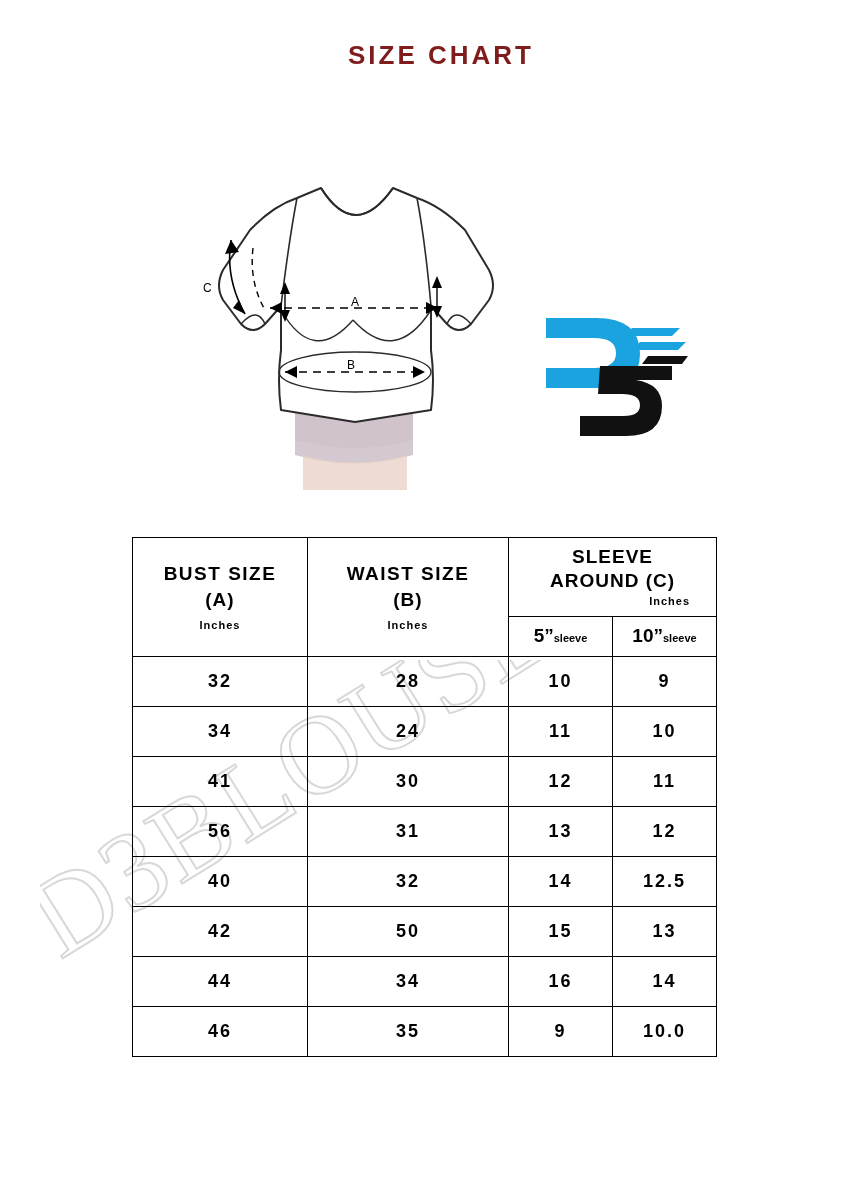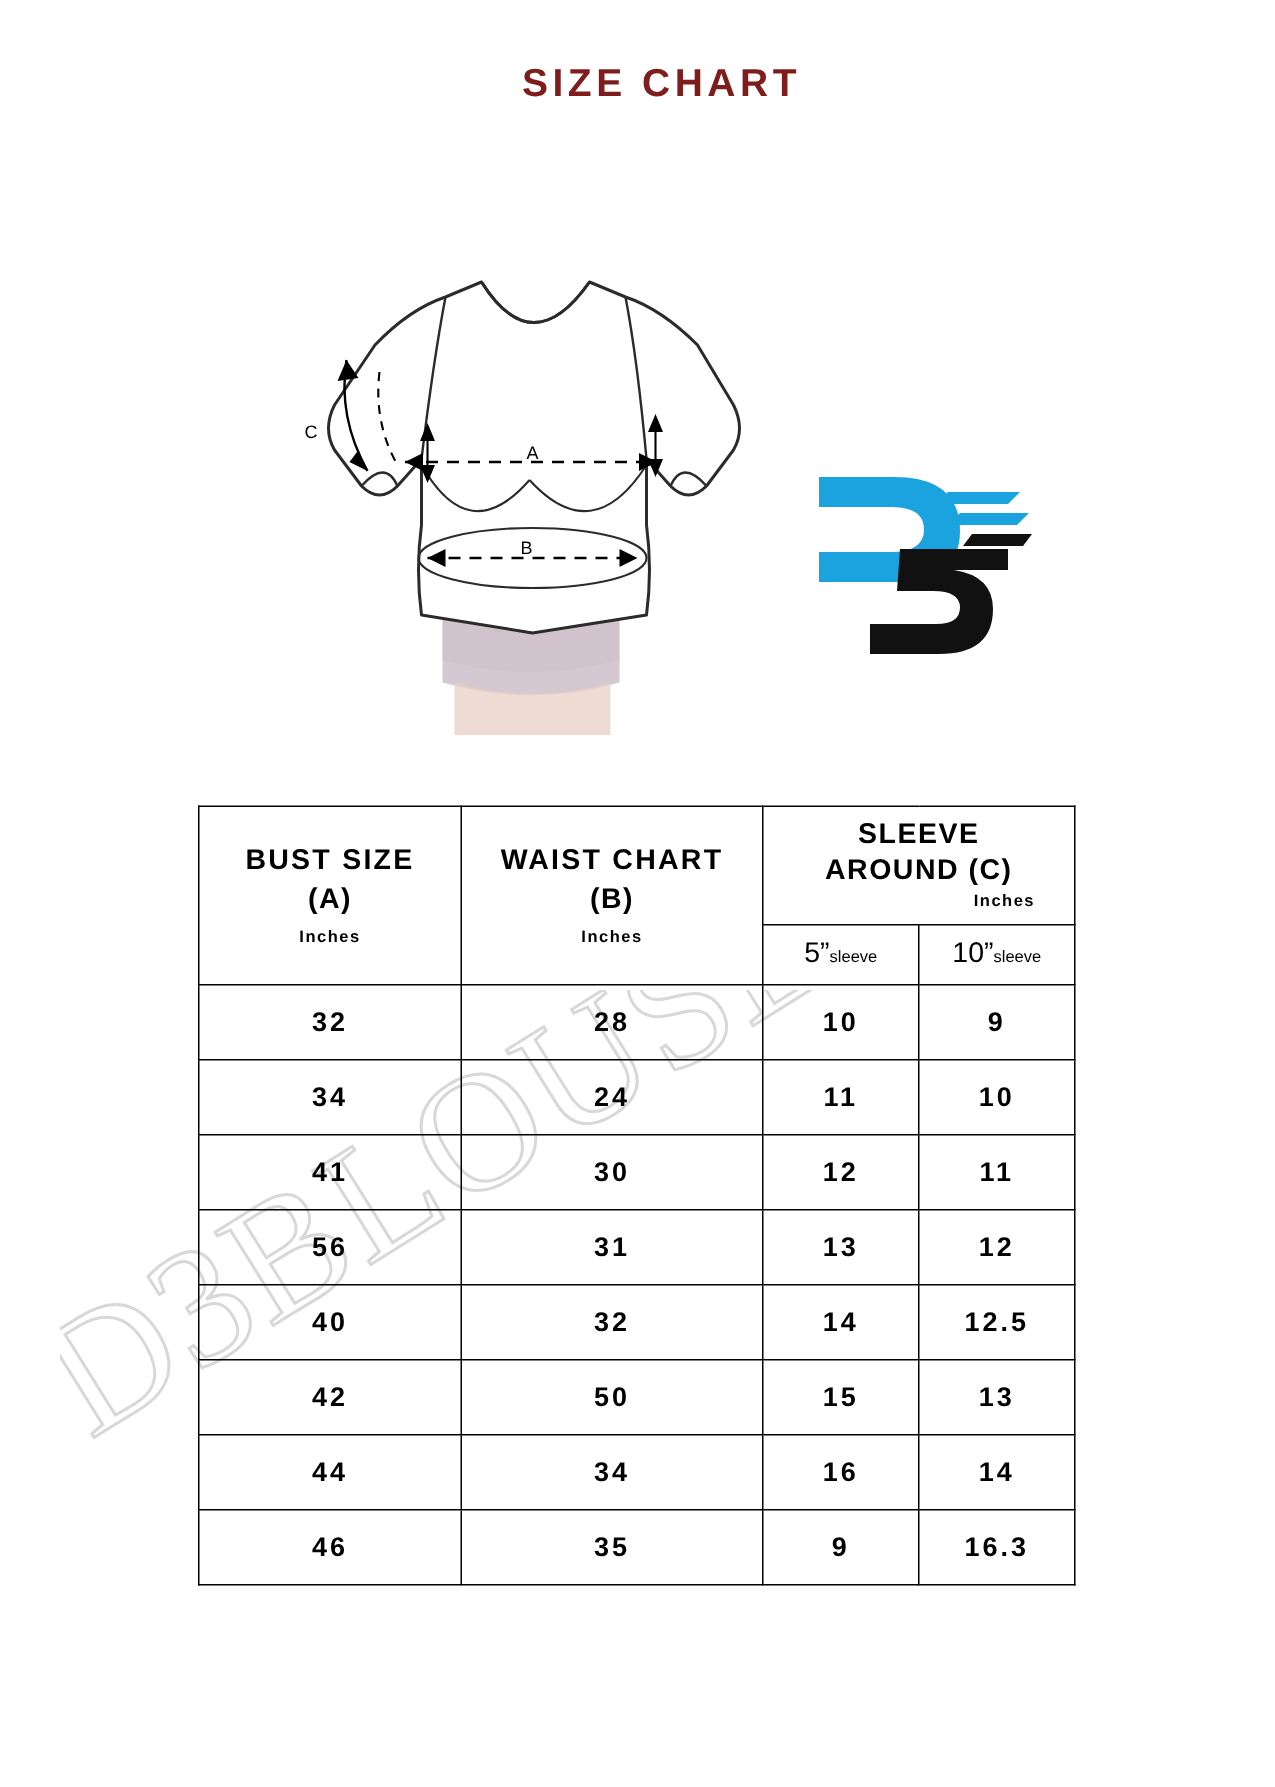--- a/index.html
+++ b/index.html
@@ -126,21 +126,21 @@
     display: block;
     font-size: 11px;
     font-weight: bold;
     letter-spacing: 1px;
     text-align: right;
     padding-right: 26px;
     margin-top: 2px;
   }
   .hdr-sleeve-sub {
     height: 32px;
-    font-weight: normal;
+    font-weight: bold;
     white-space: nowrap;
   }
   .hdr-sleeve-sub .big {
     font-size: 19px;
     letter-spacing: 0px;
   }
   .hdr-sleeve-sub .small {
     font-size: 11px;
     letter-spacing: 0px;
   }
@@ -236,21 +236,21 @@
         <col class="c-s10">
     </colgroup>
     <thead>
       <tr>
         <th class="hdr-main tall-head" rowspan="2">
           <span>BUST SIZE</span>
           <span class="sub">(A)</span>
           <span class="inches">Inches</span>
         </th>
         <th class="hdr-main tall-head" rowspan="2">
-          <span>WAIST CHART</span>
+          <span>WAIST SIZE</span>
           <span class="sub">(B)</span>
           <span class="inches">Inches</span>
         </th>
         <th class="hdr-sleeve-top" colspan="2">
           <span>SLEEVE</span><br>
           <span>AROUND (C)</span>
           <span class="inches">Inches</span>
         </th>
       </tr>
       <tr>
@@ -302,17 +302,17 @@
         <tr>
           <td class="val">44</td>
           <td class="val">34</td>
           <td class="val">16</td>
           <td class="val">14</td>
         </tr>
         <tr>
           <td class="val">46</td>
           <td class="val">35</td>
           <td class="val">9</td>
-          <td class="val">16.3</td>
+          <td class="val">10.0</td>
         </tr>
       </tbody>
   </table>
 </div>
 
 </body></html>

